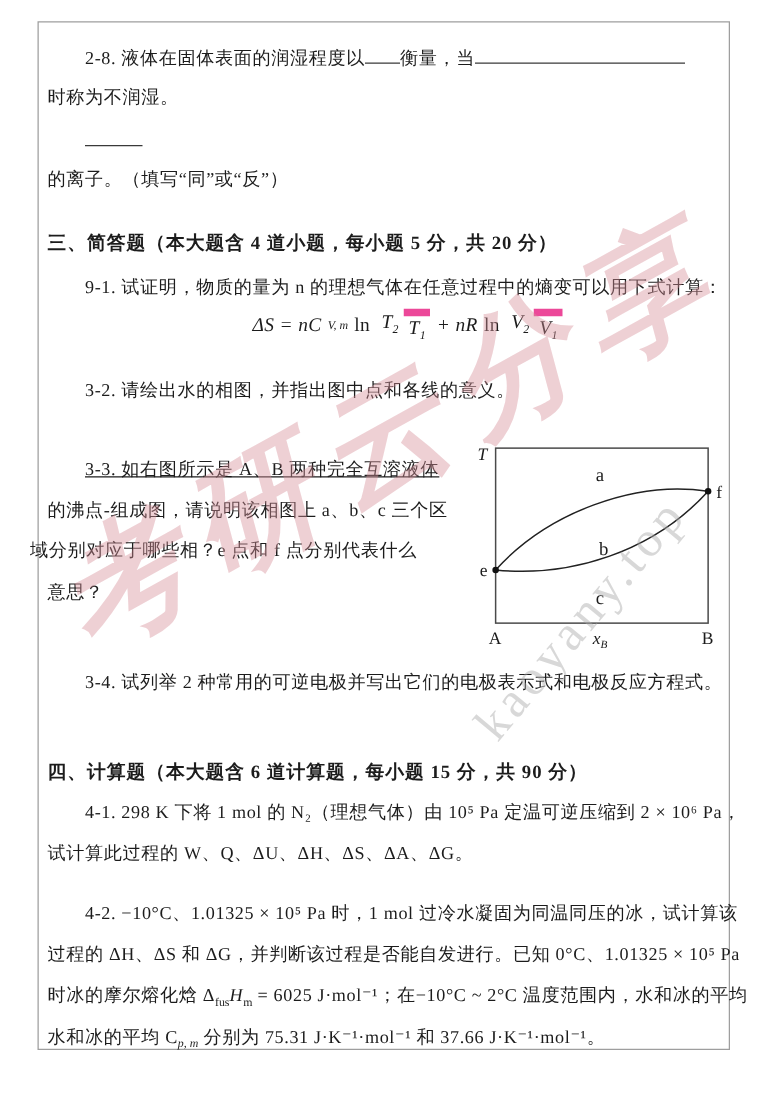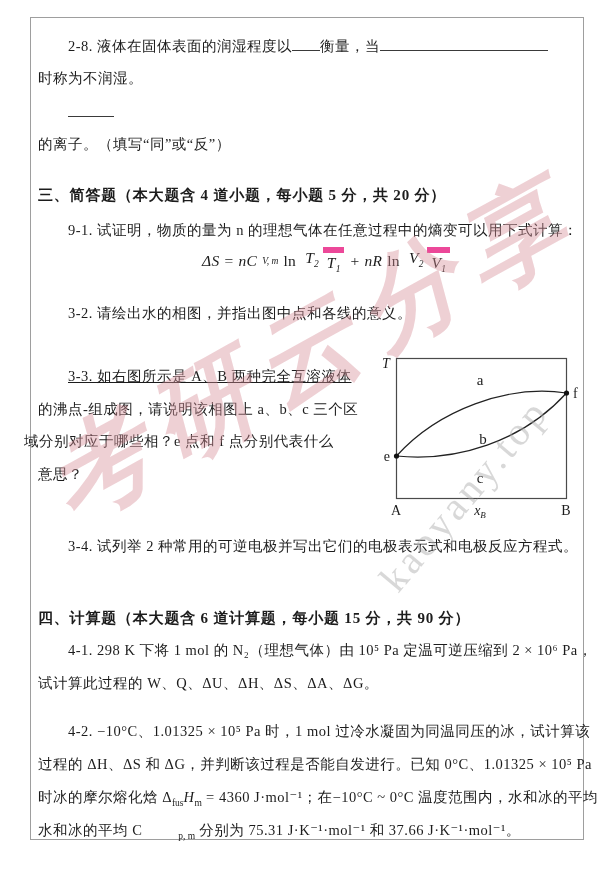--- a/index.html
+++ b/index.html
@@ -110,20 +110,20 @@
 
 <div class="line" style="left:68px; top:538px;">3-4.  试列举 2 种常用的可逆电极并写出它们的电极表示式和电极反应方程式。</div>
 
 <div class="line heading" style="left:38px; top:610px;">四、计算题（本大题含 6 道计算题，每小题 15 分，共 90 分）</div>
 <div class="line" style="left:68px; top:642px;">4-1.  298 K 下将 1 mol 的 N₂（理想气体）由 10⁵ Pa 定温可逆压缩到 2 × 10⁶ Pa，</div>
 <div class="line" style="left:38px; top:675px;">试计算此过程的 W、Q、ΔU、ΔH、ΔS、ΔA、ΔG。</div>
 
 <div class="line" style="left:68px; top:723px;">4-2.  −10°C、1.01325 × 10⁵ Pa 时，1 mol 过冷水凝固为同温同压的冰，试计算该</div>
 <div class="line" style="left:38px; top:756px;">过程的 ΔH、ΔS 和 ΔG，并判断该过程是否能自发进行。已知 0°C、1.01325 × 10⁵ Pa</div>
 <div class="line" style="left:38px; top:789px;">
-  <span>时冰的摩尔熔化焓 Δ</span><sub class="small">fus</sub><span style="font-style:italic;">H</span><sub class="small">m</sub><span> = 4360 J·mol⁻¹；在−10°C ~ 0°C 温度范围内，水和冰的平均</span>
+  <span>时冰的摩尔熔化焓 Δ</span><sub class="small">fus</sub><span style="font-style:italic;">H</span><sub class="small">m</sub><span> = 6025 J·mol⁻¹；在−10°C ~ 2°C 温度范围内，水和冰的平均</span>
 </div>
 <div class="line" style="left:38px; top:822px;">
-  <span>水和冰的平均 C</span><sub class="small" style="margin-left:36px;">p, m</sub><span> 分别为 75.31 J·K⁻¹·mol⁻¹ 和 37.66 J·K⁻¹·mol⁻¹。</span>
+  <span>水和冰的平均 C</span><sub class="small" style="font-style:italic;">p, m</sub><span> 分别为 75.31 J·K⁻¹·mol⁻¹ 和 37.66 J·K⁻¹·mol⁻¹。</span>
 </div>
 
 <div class="wm-pink">考研云分享</div>
 <div class="wm-gray">kaoyany.top</div>
 
 </body></html>

